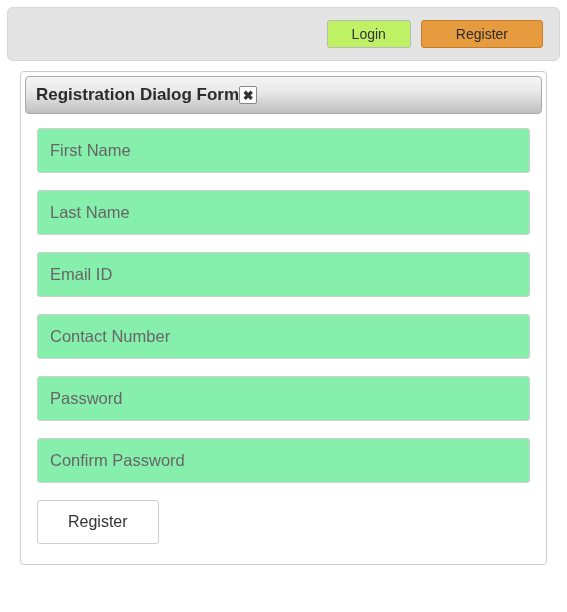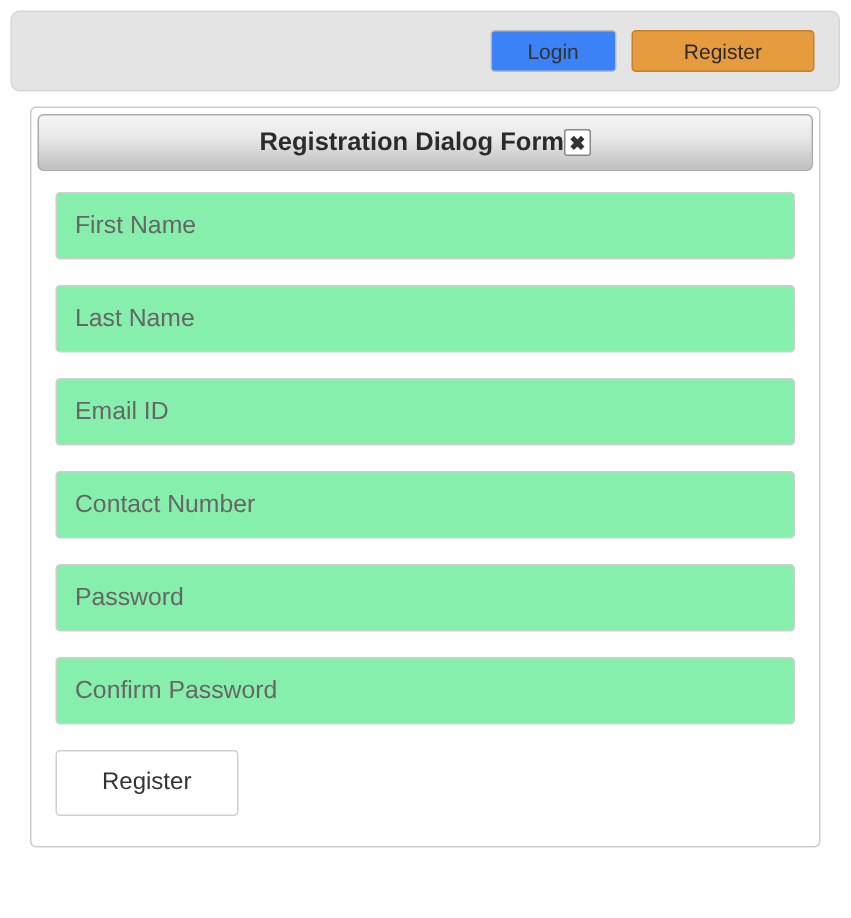--- a/index.html
+++ b/index.html
@@ -23,21 +23,21 @@
       display: flex;
       justify-content: flex-end;
       gap: 10px;
     }
     .btn {
       font-family: inherit;
       font-size: 14px;
       padding: 5px 24px;
       border-radius: 3px;
       cursor: pointer;
-      background: #3b82f6;
+      background: #bef264;
       border: 1px solid #b9b9b9;
       color: #333;
     }
     .btn-register {
       background: #e69b3f;
       border: 1px solid #c87f28;
       color: #2b2b2b;
       padding: 5px 34px;
     }
     .dialog-wrap {
@@ -45,21 +45,21 @@
     }
     .dialog {
       border: 1px solid #ccc;
       border-radius: 4px;
       background: #fff;
       padding: 4px;
     }
     .dialog-title {
       display: flex;
       align-items: center;
-      justify-content: center;
+      justify-content: flex-start;
       background: linear-gradient(to bottom, #f5f5f5 0%, #e9e9e9 40%, #bfbfbf 100%);
       border: 1px solid #a9a9a9;
       border-radius: 4px;
       padding: 8px 10px;
     }
     .dialog-title span.title-text {
       font-weight: bold;
       font-size: 17px;
       color: #2b2b2b;
     }

